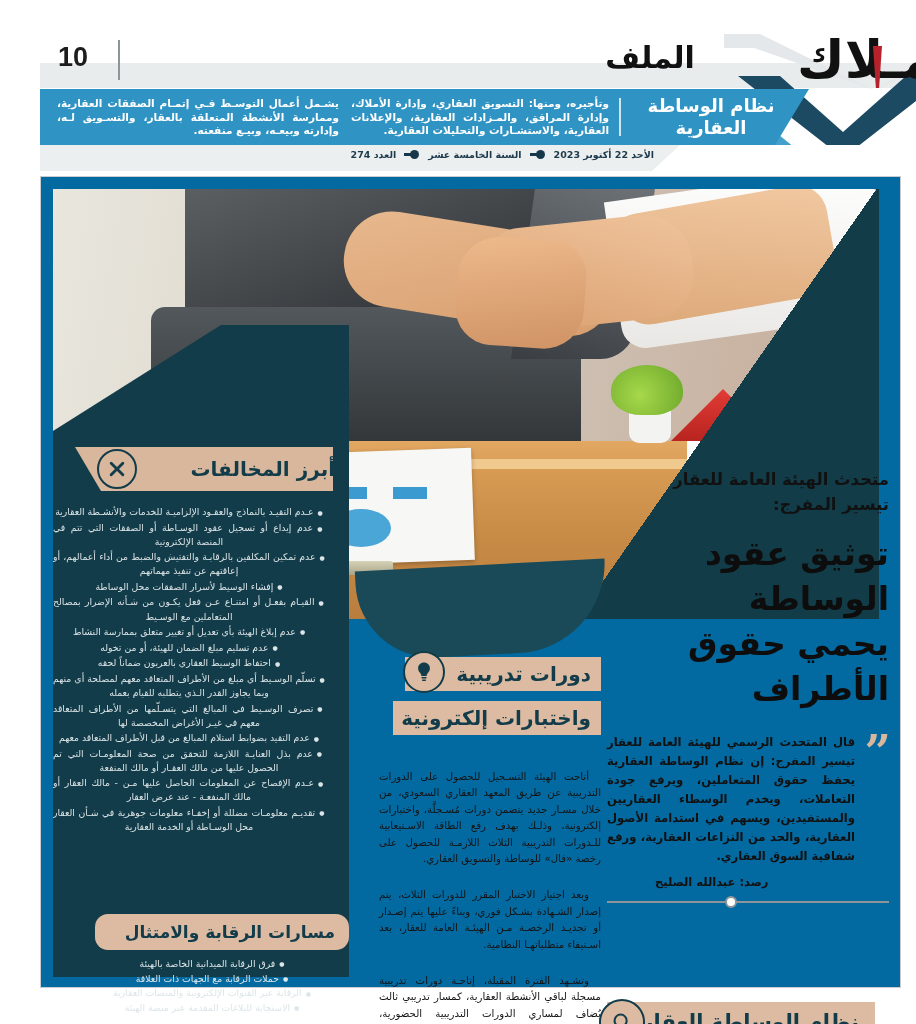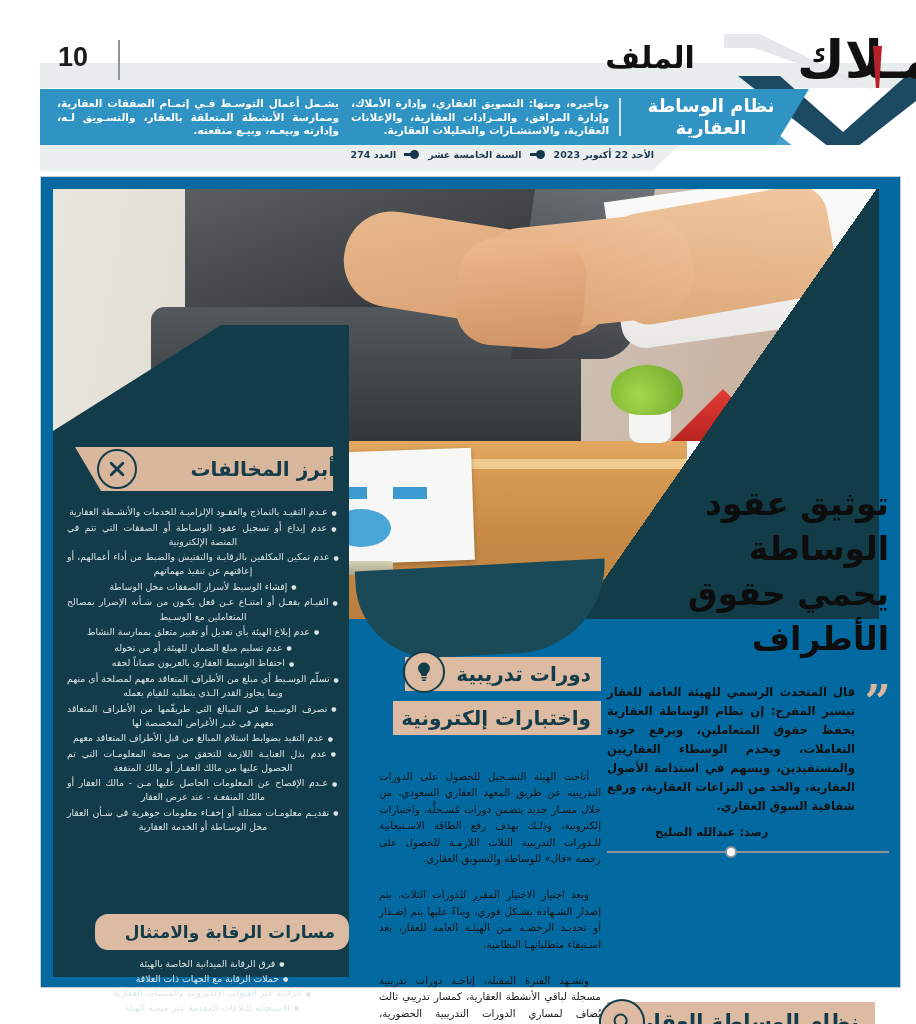--- a/index.html
+++ b/index.html
@@ -250,21 +250,21 @@
     text-align:right; font-size:20px; font-weight:bold; color:#123c49;
     font-family:"DejaVu Sans", sans-serif;
   }
   .lp-badge{
     position:absolute; right:212px; top:124px; width:40px; height:40px;
     border:2px solid #123c49; border-radius:50%;
     background:#d9b79c; display:flex; align-items:center; justify-content:center;
   }
   .lp-badge svg{ width:20px; height:20px; }
   .lp-list{
-    position:absolute; right:10px; top:180px; width:272px;
+    position:absolute; right:24px; top:180px; width:272px;
     direction:rtl; text-align:justify;
   }
   .lp-list li{
     list-style:none; font-size:9.3px; line-height:13.6px; color:#dbe4e7;
     margin-bottom:1.5px; text-align:justify; text-align-last:center;
     font-family:"DejaVu Sans", sans-serif;
   }
   .lp-list li::before{ content:"\25CF"; font-size:6px; margin-left:4px; color:#dbe4e7; vertical-align:middle; }
 
   
@@ -464,21 +464,21 @@
       <ul class="lp-list">
         <li>عـدم التقيـد بالنماذج والعقـود الإلزاميـة للخدمات والأنشـطة العقارية</li>
         <li>عدم إيداع أو تسجيل عقود الوسـاطة أو الصفقات التي تتم في المنصة الإلكترونية</li>
         <li>عدم تمكين المكلفين بالرقابـة والتفتيش والضبط من أداء أعمالهم، أو إعاقتهم عن تنفيذ مهماتهم</li>
         <li>إفشاء الوسيط لأسرار الصفقات محل الوساطة</li>
         <li>القيـام بفعـل أو امتنـاع عـن فعل يكـون من شـأنه الإضرار بمصالح المتعاملين مع الوسـيط</li>
         <li>عدم إبلاغ الهيئة بأي تعديل أو تغيير متعلق بممارسة النشاط</li>
         <li>عدم تسليم مبلغ الضمان للهيئة، أو من تخوله</li>
         <li>احتفاظ الوسيط العقاري بالعربون ضماناً لحقه</li>
         <li>تسلّم الوسـيط أي مبلغ من الأطراف المتعاقد معهم لمصلحة أي منهم وبما يجاوز القدر الـذي يتطلبه للقيام بعمله</li>
-        <li>تصرف الوسـيط في المبالغ التي طريقّمها من الأطراف المتعاقد معهم في غيـر الأغراض المخصصة لها</li>
+        <li>تصرف الوسـيط في المبالغ التي يتسـلّمها من الأطراف المتعاقد معهم في غيـر الأغراض المخصصة لها</li>
         <li>عدم التقيد بضوابط استلام المبالغ من قبل الأطراف المتعاقد معهم</li>
         <li>عدم بذل العنايـة اللازمة للتحقق من صحة المعلومـات التي تم الحصول عليها من مالك العقـار أو مالك المنفعة</li>
         <li>عـدم الإفصاح عن المعلومات الحاصل عليها مـن - مالك العقار أو مالك المنفعـة - عند عرض العقار</li>
         <li>تقديـم معلومـات مضللة أو إخفـاء معلومات جوهرية في شـأن العقار محل الوسـاطة أو الخدمة العقارية</li>
       </ul>
     </div>
 
     <div class="beige-bar" id="bar-monitoring">مسارات الرقابة والامتثال</div>
     <ul class="sub-list" id="list-monitoring">
       <li>فرق الرقابة الميدانية الخاصة بالهيئة</li>
@@ -499,20 +499,24 @@
         </svg>
       </div>
       <div class="mid-body">
         <p>أتاحت الهيئة التسـجيل للحصول على الدورات التدريبية عن طريق المعهد العقاري السعودي، من خلال مسـار جديد يتضمن دورات مُسـجلَّة، واختبارات إلكترونية، وذلـك بهدف رفع الطاقة الاسـتيعابية للـدورات التدريبية الثلاث اللازمـة للحصول على رخصة «فال» للوساطة والتسويق العقاري.</p>
         <p>وبعد اجتياز الاختبار المقرر للدورات الثلاث، يتم إصدار الشـهادة بشـكل فوري، وبناءً عليها يتم إصـدار أو تجديـد الرخصـة مـن الهيئـة العامة للعقار، بعد اسـتيفاء متطلباتهـا النظامية.</p>
         <p>وتشـهد الفترة المقبلة، إتاحـة دورات تدريبية مسجلة لباقي الأنشطة العقارية، كمسار تدريبي ثالث يُضاف لمساري الدورات التدريبية الحضورية، والدورات المقامة عبر تقنيات البث المباشر.</p>
       </div>
     </div>
 
     <div class="rightcol">
+      <div class="kicker">
+        <div>متحدث الهيئة العامة للعقار</div>
+        <div>تيسير المفرج:</div>
+      </div>
       <div class="headline">
         <div>توثيق عقود الوساطة</div>
         <div>يحمي حقوق الأطراف</div>
       </div>
       <div class="quote-block">
         <div class="quote-mark">”</div>
         <div class="quote-text">قال المتحدث الرسمي للهيئة العامة للعقار تيسير المفرج: إن نظام الوساطة العقارية يحفظ حقوق المتعاملين، ويرفع جودة التعاملات، ويخدم الوسطاء العقاريين والمستفيدين، ويسهم في استدامة الأصول العقارية، والحد من النزاعات العقارية، ورفع شفافية السوق العقاري.</div>
       </div>
       <div class="byline">رصد: عبدالله الصليح</div>
       <div class="rule-pin">

